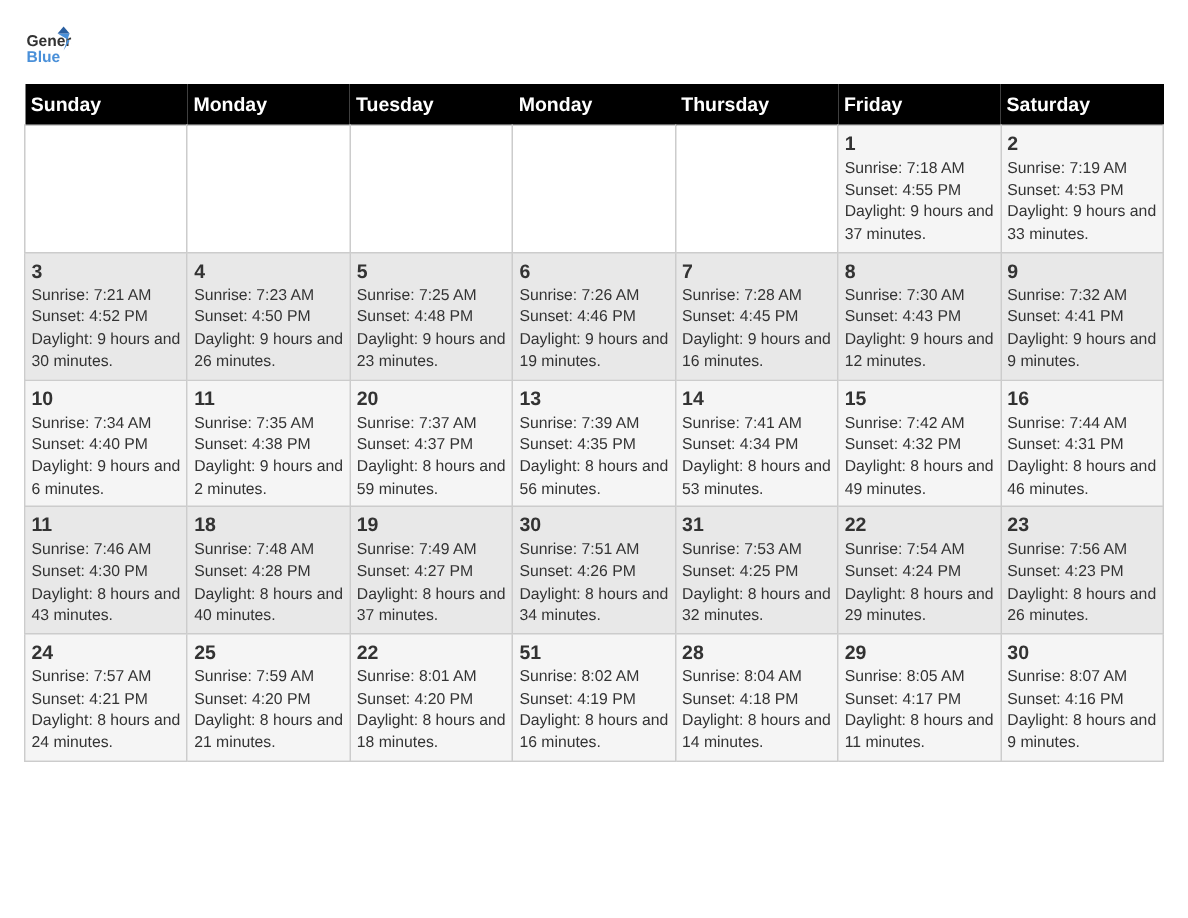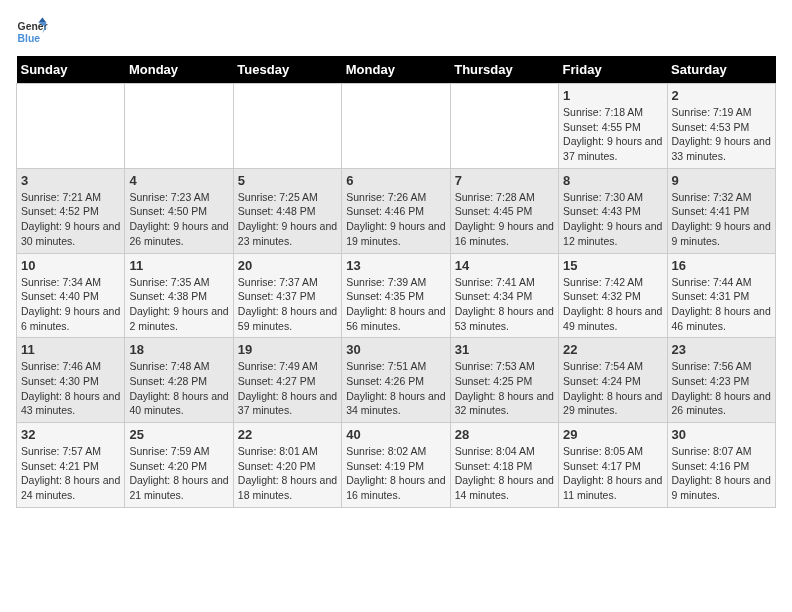--- a/index.html
+++ b/index.html
@@ -214,33 +214,33 @@
           <span class="day-number">22</span>
           <div class="day-info">Sunrise: 7:54 AM<br>Sunset: 4:24 PM<br>Daylight: 8 hours and 29 minutes.</div>
         </td>
         <td>
           <span class="day-number">23</span>
           <div class="day-info">Sunrise: 7:56 AM<br>Sunset: 4:23 PM<br>Daylight: 8 hours and 26 minutes.</div>
         </td>
       </tr>
       <tr>
         <td>
-          <span class="day-number">32</span>
+          <span class="day-number">24</span>
           <div class="day-info">Sunrise: 7:57 AM<br>Sunset: 4:21 PM<br>Daylight: 8 hours and 24 minutes.</div>
         </td>
         <td>
           <span class="day-number">25</span>
           <div class="day-info">Sunrise: 7:59 AM<br>Sunset: 4:20 PM<br>Daylight: 8 hours and 21 minutes.</div>
         </td>
         <td>
           <span class="day-number">22</span>
           <div class="day-info">Sunrise: 8:01 AM<br>Sunset: 4:20 PM<br>Daylight: 8 hours and 18 minutes.</div>
         </td>
         <td>
-          <span class="day-number">40</span>
+          <span class="day-number">51</span>
           <div class="day-info">Sunrise: 8:02 AM<br>Sunset: 4:19 PM<br>Daylight: 8 hours and 16 minutes.</div>
         </td>
         <td>
           <span class="day-number">28</span>
           <div class="day-info">Sunrise: 8:04 AM<br>Sunset: 4:18 PM<br>Daylight: 8 hours and 14 minutes.</div>
         </td>
         <td>
           <span class="day-number">29</span>
           <div class="day-info">Sunrise: 8:05 AM<br>Sunset: 4:17 PM<br>Daylight: 8 hours and 11 minutes.</div>
         </td>

